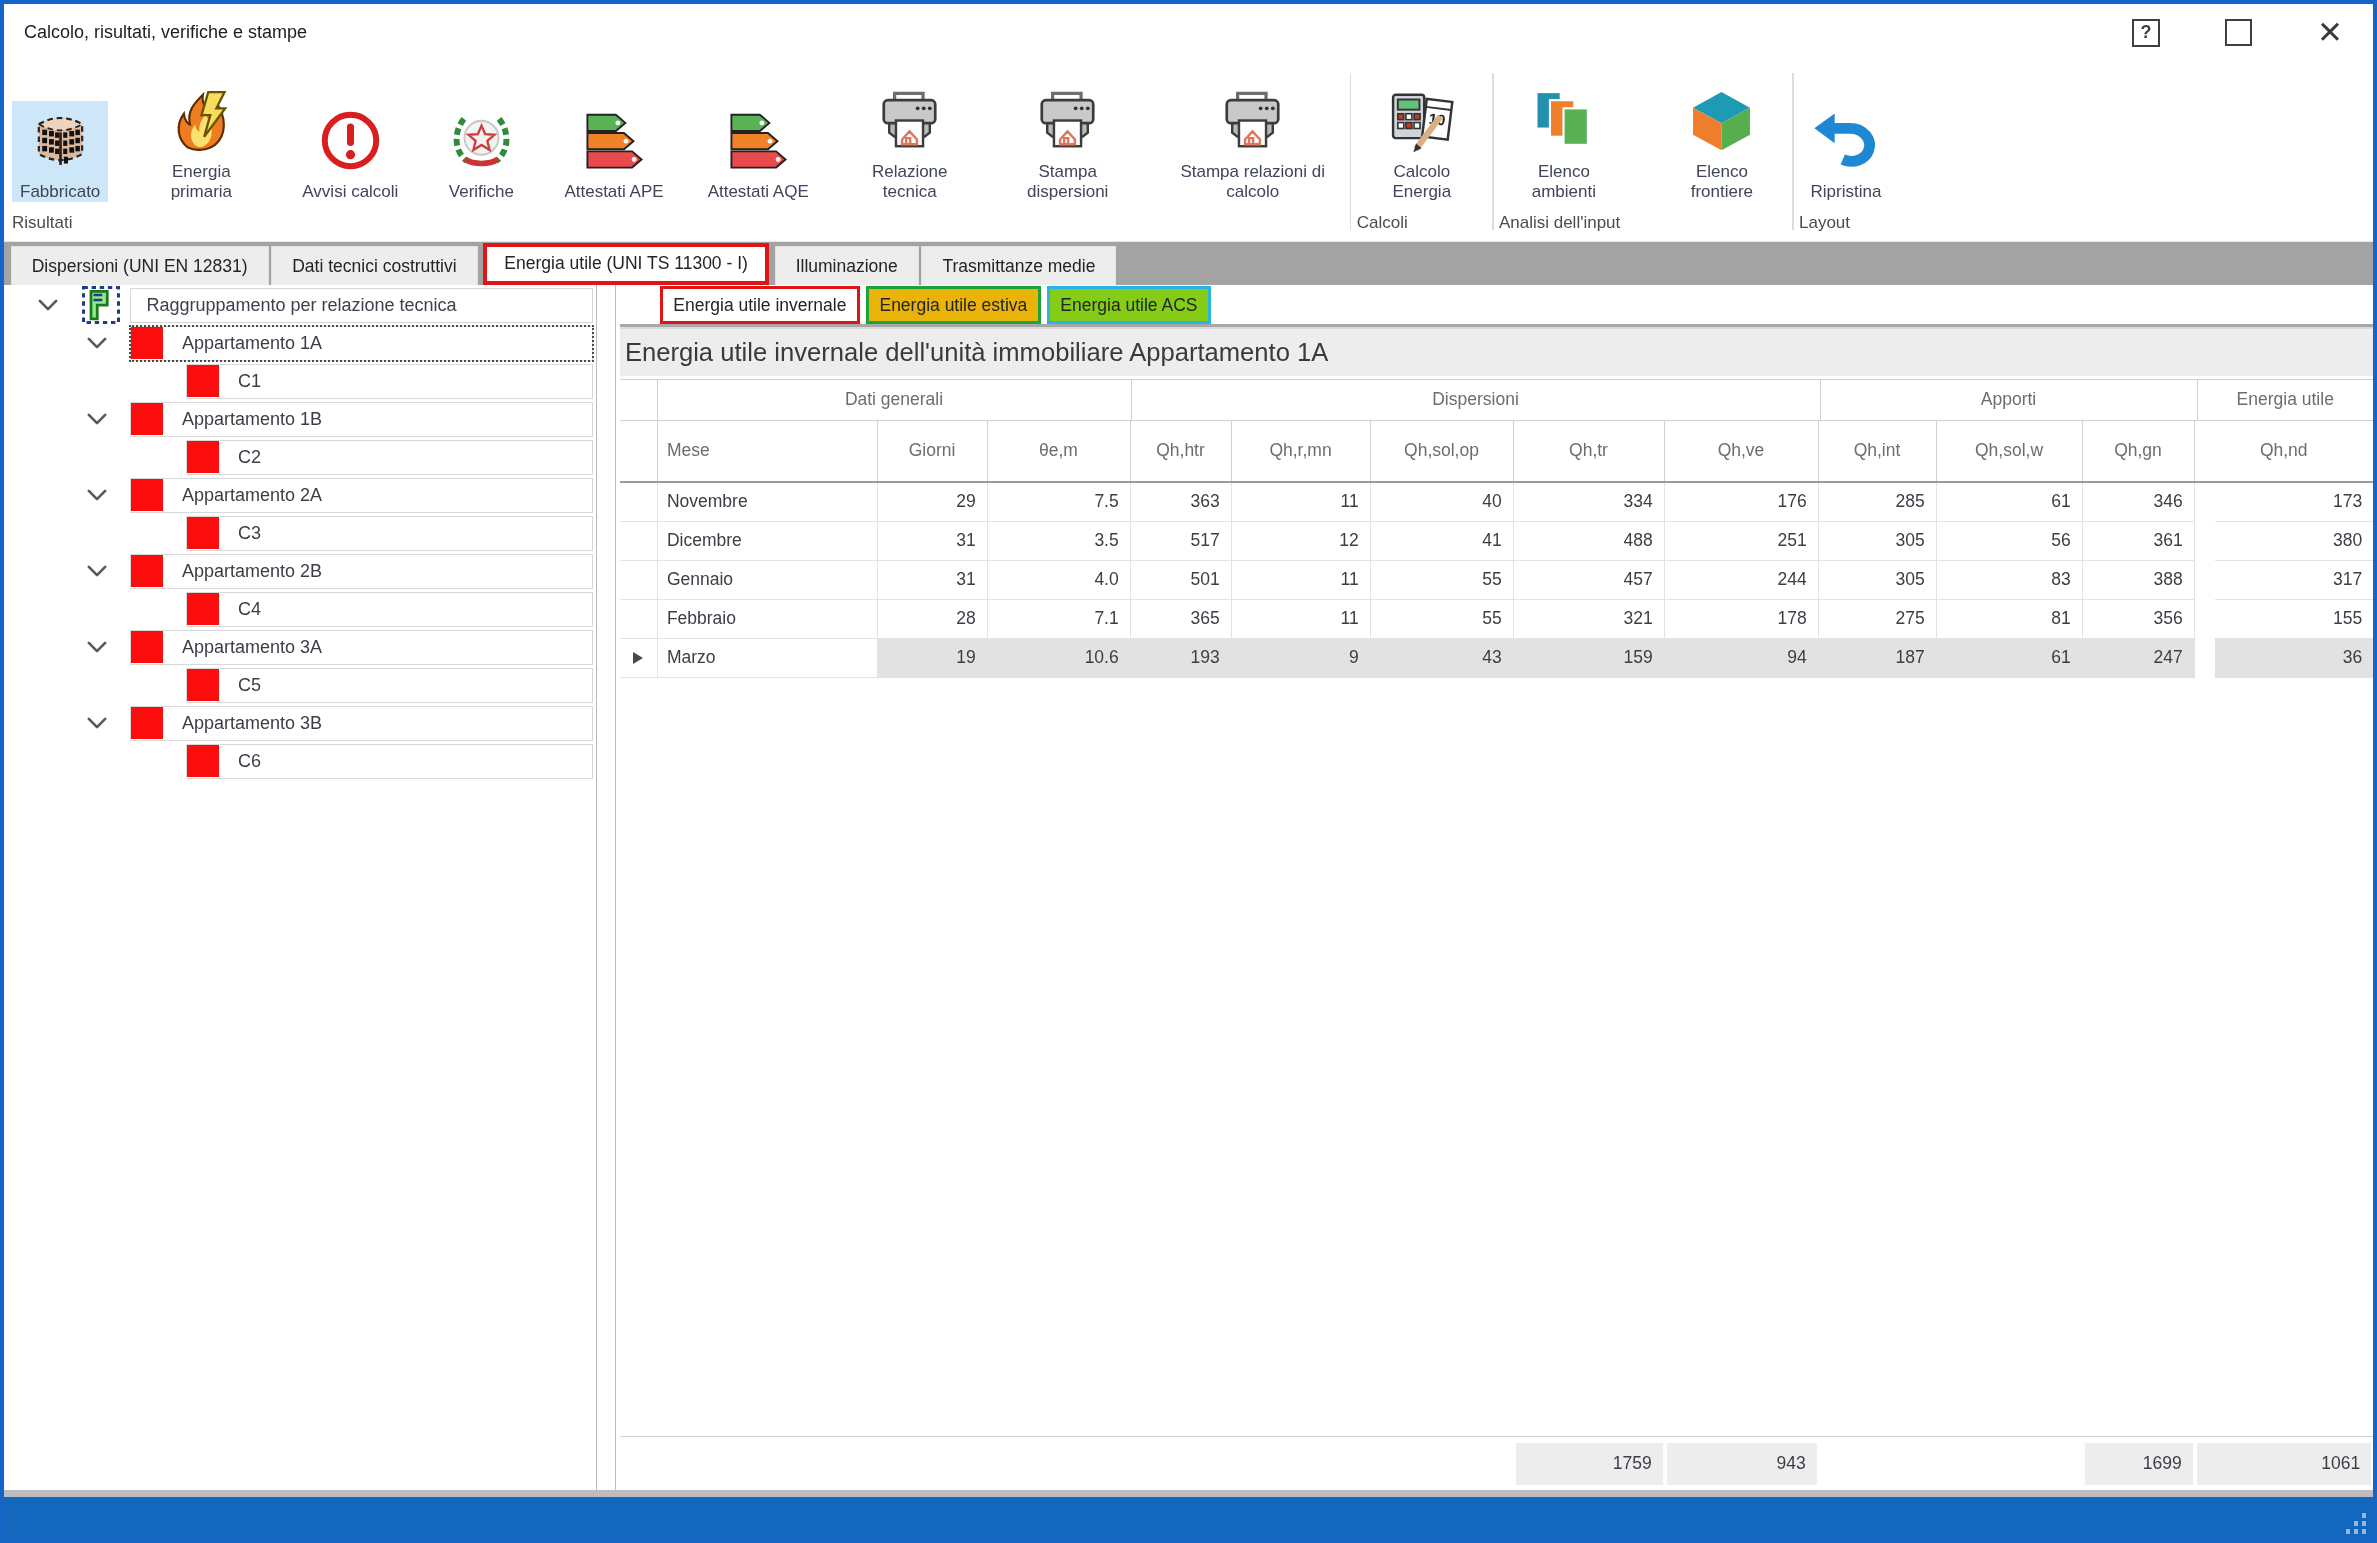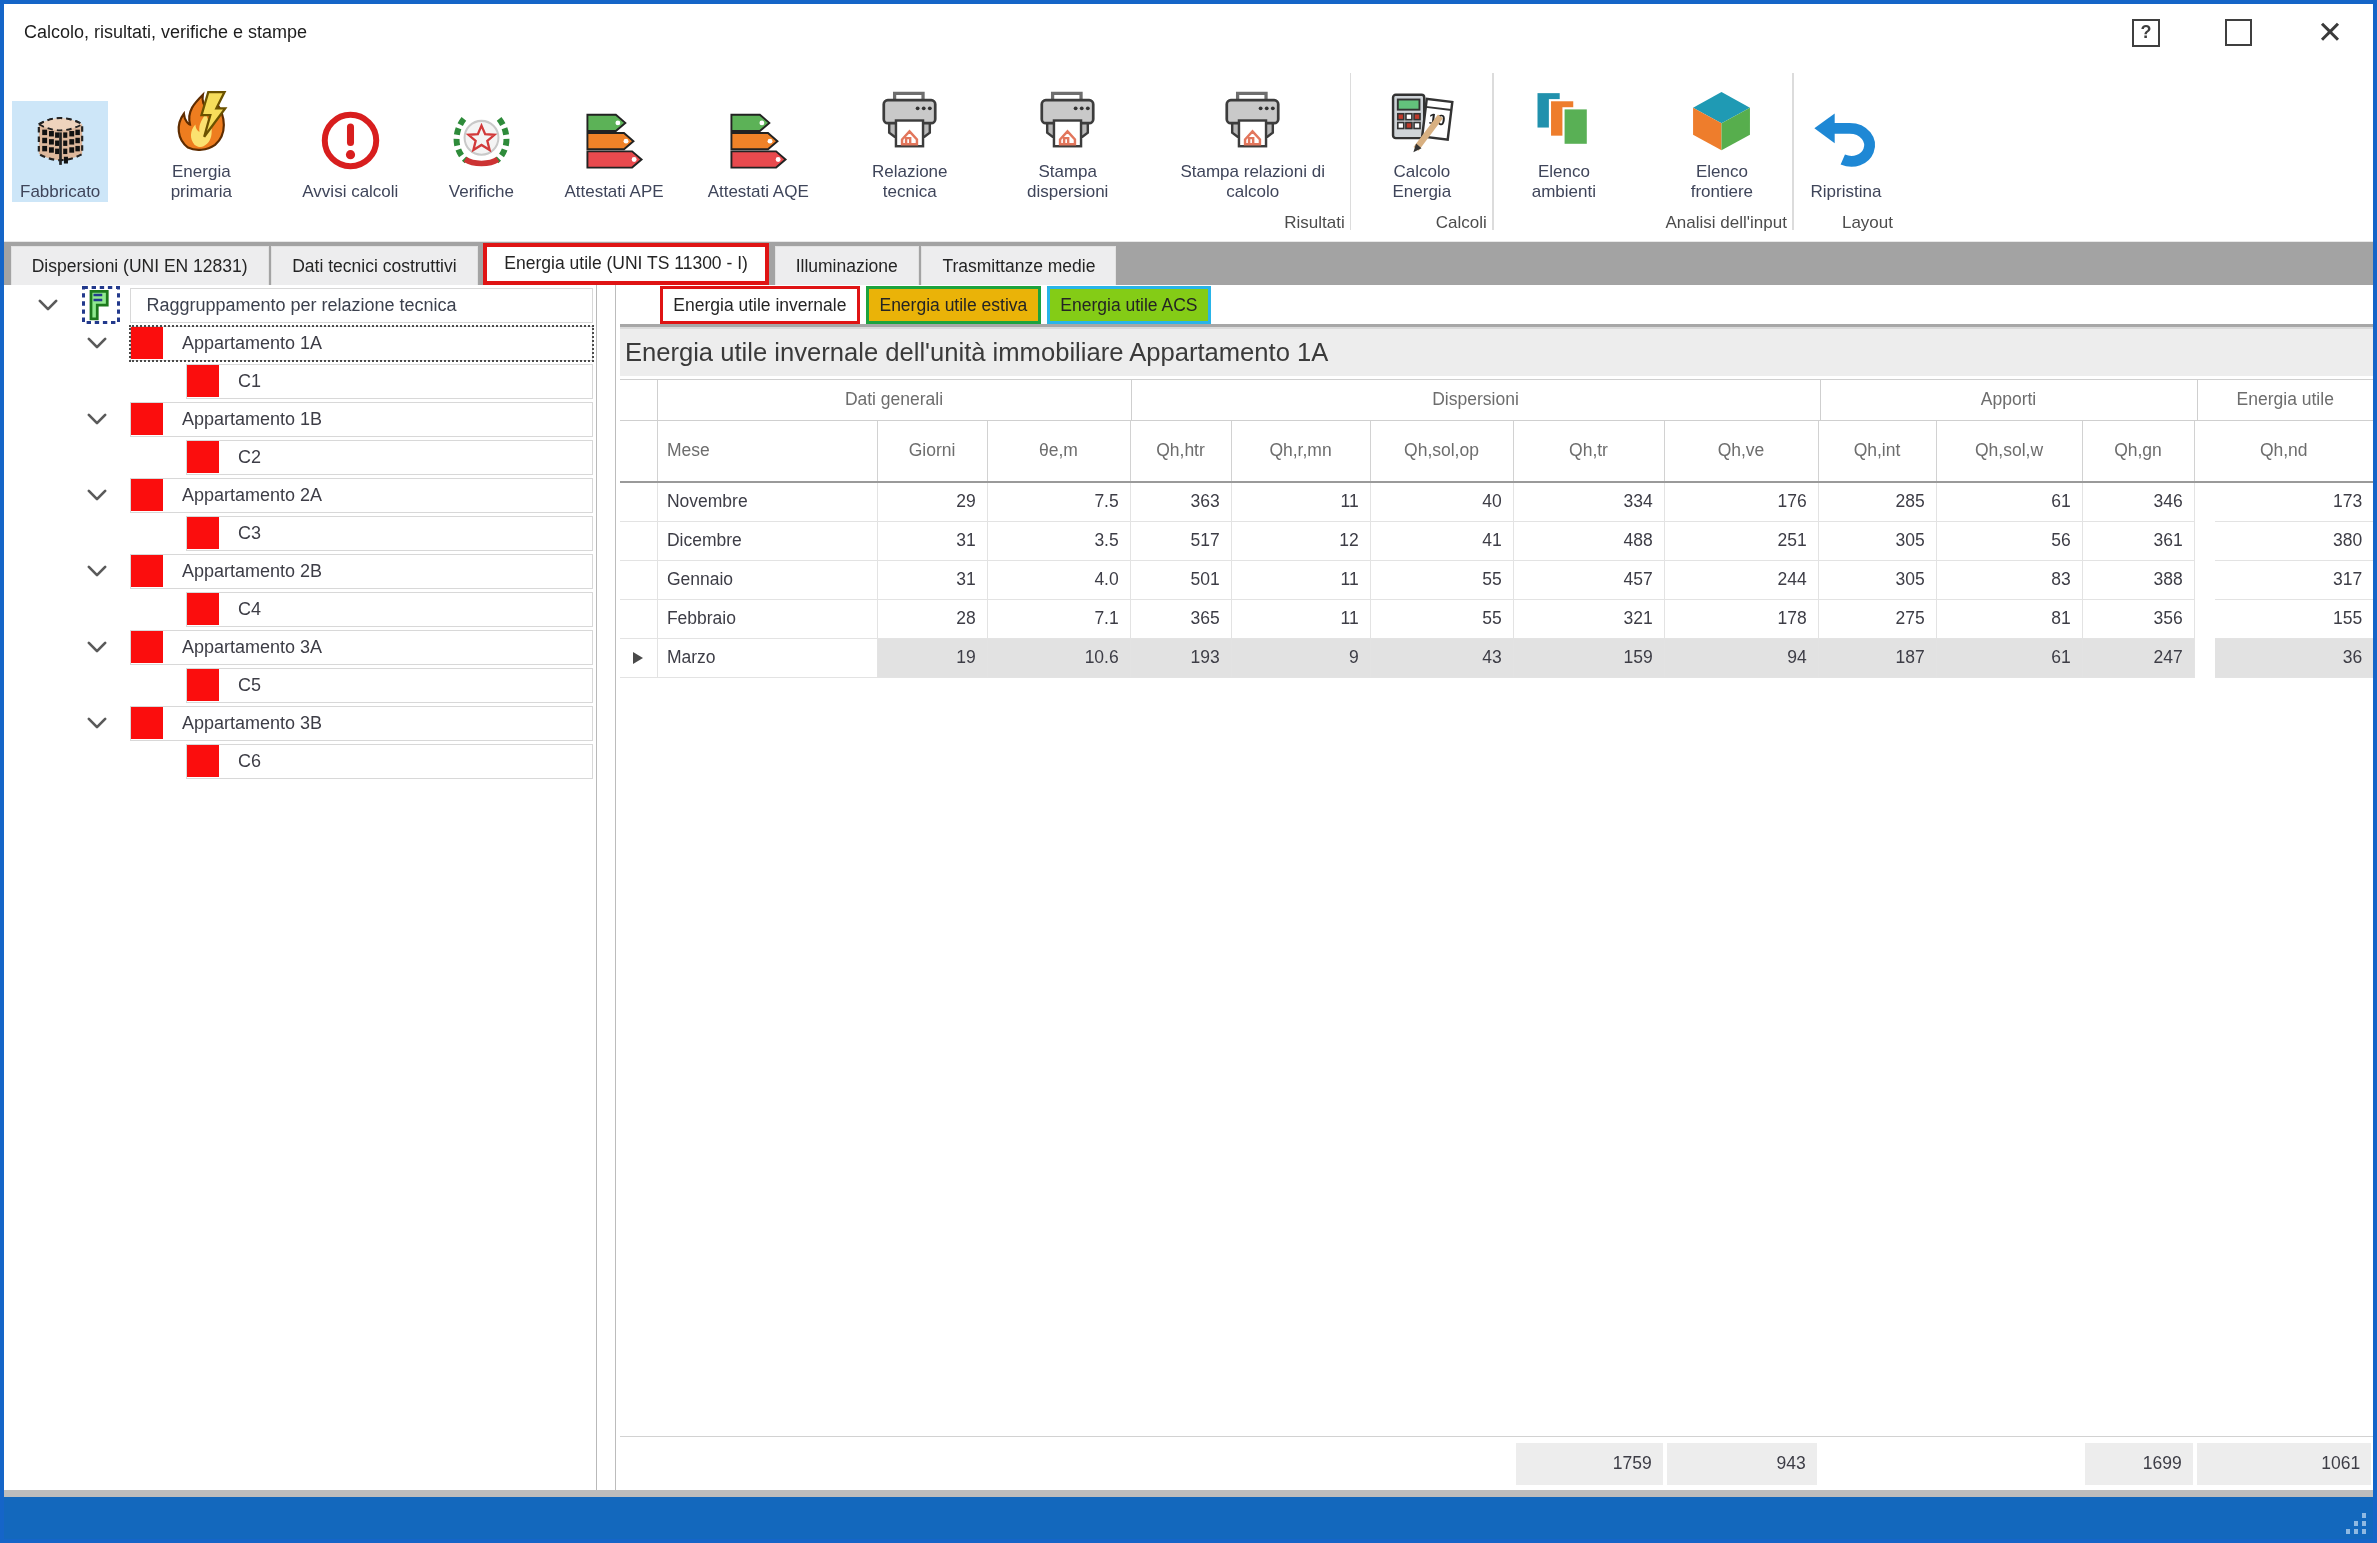--- a/index.html
+++ b/index.html
@@ -16,21 +16,21 @@
 
   
   .toolbar { height:180px; flex:none; display:flex; align-items:stretch; padding:4px 0 0 8px; background:#fff; }
   .tgroup { display:flex; flex-direction:column; }
   .titems { display:flex; align-items:flex-end; flex:1;gap:28px; }
   .tbtn { display:flex; flex-direction:column; align-items:center; padding:6.7px 8px 0 8px; min-width:94px; cursor:default; }
   .tbtn.selected { background:#cde6f8; }
   .ticon { width:65px; height:65px; flex:none; margin-bottom:9.4px; }
   .tlabel-txt { font-size:17px; line-height:1.18; color:#3f455a; text-align:center; max-width:114px; }
   .tbtn.wide .tlabel-txt { max-width:168px; }
-  .tgroup-label { text-align:right; font-size:17px; color:#4c4c4c; padding:10.8px 0 8px 0; }
+  .tgroup-label { text-align:left; font-size:17px; color:#4c4c4c; padding:10.8px 0 8px 0; }
   .tsep { width:1.3px; background:#dcdcdc; margin:8px 5.4px 10.8px 5.4px; flex:none; }
 
   
   .tabstrip { height:44px; flex:none; background:#a3a3a3; display:flex; align-items:stretch; padding-left:5.4px; border-top:0.7px solid #e8e8e8; }
   .tab { display:flex; align-items:center; padding:0 20px; font-size:17.5px; color:#242424; background:#ededee; border:0.7px solid #e2e2e2; border-bottom:none; margin:4px 1.3px 0 1.3px; }
   .tab.active { background:#fff; border:4px solid #df1414; margin:0.7px 4px 0 4px; padding:0 17.5px; }
 
   
   .content { flex:1; display:flex; min-height:0; }
   .tree-panel { width:593px; flex:none; border-right:1.3px solid #b9b9b9; background:#fff; padding-top:1.3px; }

